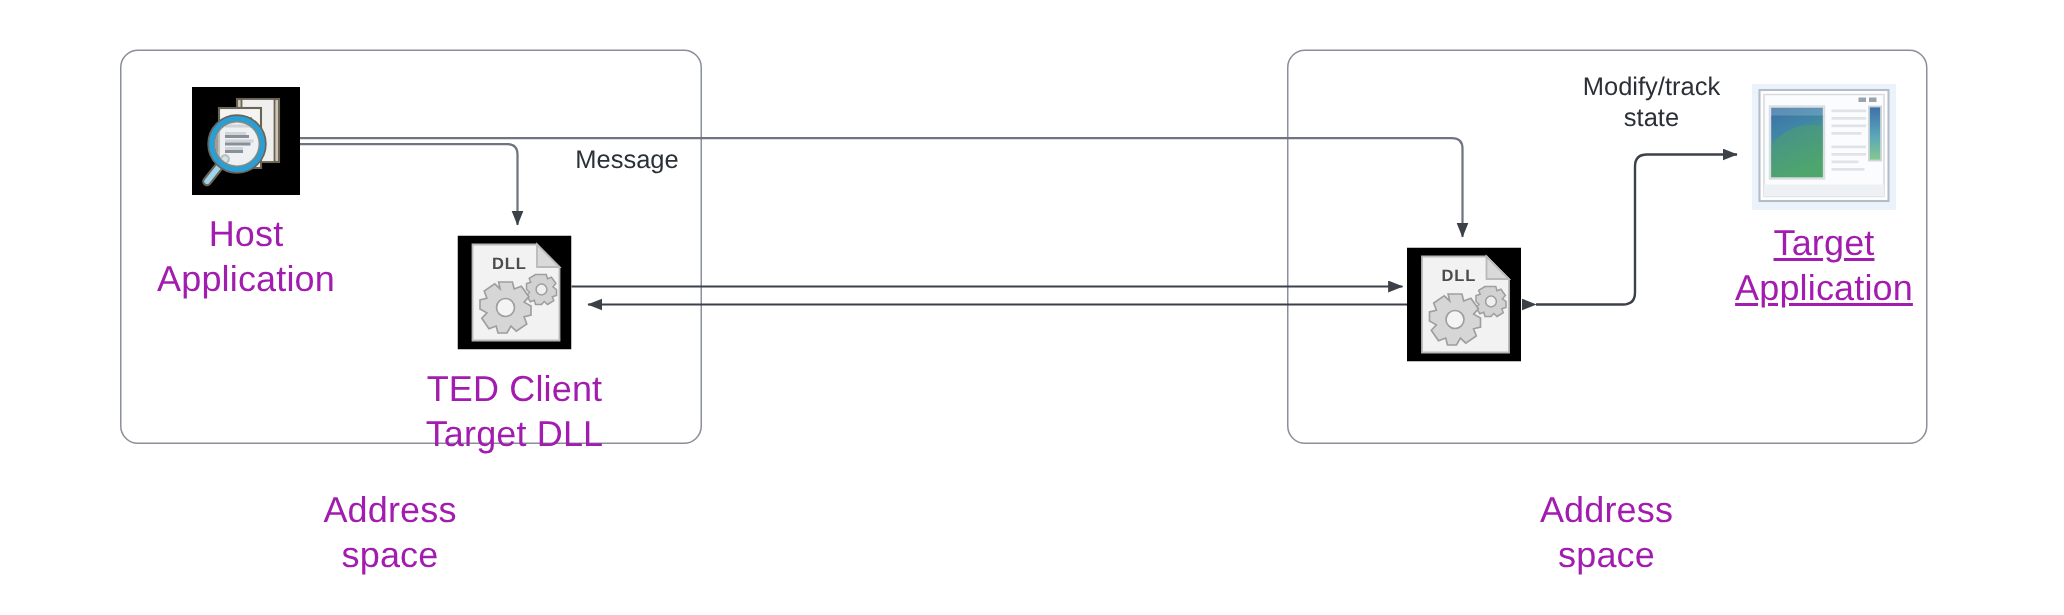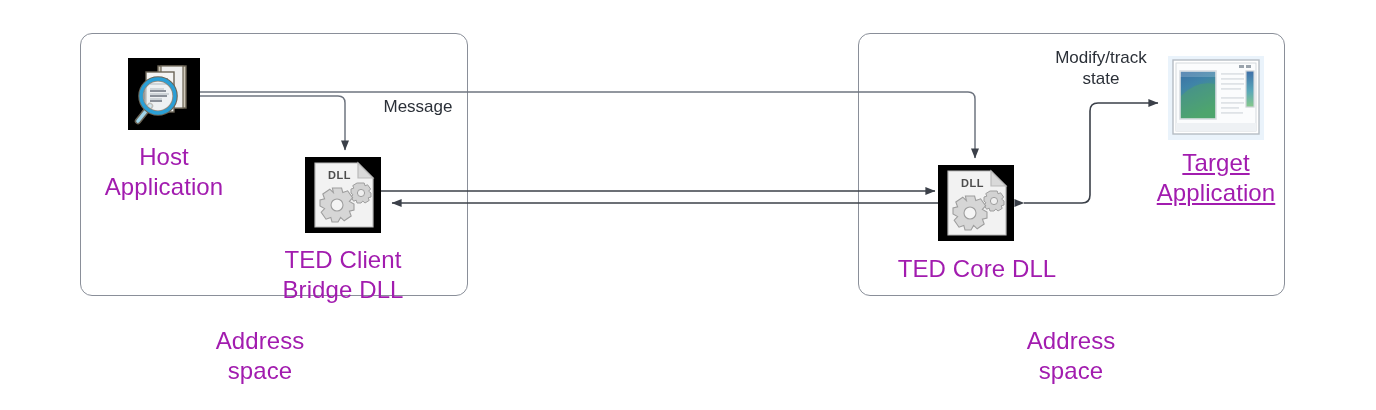--- a/index.html
+++ b/index.html
@@ -123,21 +123,21 @@
         <path d="M-4.6,-17 L4.6,-17 L5.8,-12.4 L10.6,-14.2 L15.6,-7.2 L12.4,-3.6 L17,-1
                  L17,5 L12.4,6.2 L14.2,11 L7.2,15.8 L3.6,12.4 L1,17 L-5,17 L-6.2,12.4
                  L-11,14.2 L-15.8,7.2 L-12.4,3.6 L-17,1 L-17,-5 L-12.4,-6.2 L-14.2,-11
                  L-7.2,-15.8 L-3.6,-12.4 Z"></path>
         <circle cx="0" cy="0" r="6" fill="#f4f4f4"></circle>
       </g>
     </svg>
   </div>
 
   <div class="lbl" style="left:263px;top:245px;width:160px;">TED Client
-Bridge DLL</div>
+Target DLL</div>
 
   <div class="icon-wrap" style="left:938px;top:165px;width:76px;height:76px;">
     <svg viewBox="0 0 76 76" width="76" height="76" xmlns="http://www.w3.org/2000/svg">
       <rect x="0" y="0" width="76" height="76" fill="#000000"></rect>
       <path d="M10,6 L53,6 L68,21 L68,70 L10,70 Z" fill="#f2f2f2" stroke="#b9b9b9" stroke-width="1.2"></path>
       <path d="M53,6 L68,21 L53,21 Z" fill="#d9d9d9" stroke="#b9b9b9" stroke-width="1.2"></path>
       <text x="23" y="22" font-family="Liberation Sans, sans-serif" font-size="11" font-weight="bold" fill="#4c4c4c" letter-spacing="0.6">DLL</text>
       <g transform="translate(56,36)" fill="#d2d2d2" stroke="#9e9e9e" stroke-width="1">
         <path d="M-3.2,-10 L3.2,-10 L4,-7.2 L6.6,-8.2 L9.6,-4 L7.6,-1.8 L10,0 L10,4 L7.2,4.8
                  L8.2,7.4 L4,10 L1.8,8 L0,10 L-4,10 L-4.8,7.2 L-7.4,8.2 L-10,4 L-8,1.8
@@ -147,21 +147,20 @@
       <g transform="translate(32,48)" fill="#d6d6d6" stroke="#9e9e9e" stroke-width="1.1">
         <path d="M-4.6,-17 L4.6,-17 L5.8,-12.4 L10.6,-14.2 L15.6,-7.2 L12.4,-3.6 L17,-1
                  L17,5 L12.4,6.2 L14.2,11 L7.2,15.8 L3.6,12.4 L1,17 L-5,17 L-6.2,12.4
                  L-11,14.2 L-15.8,7.2 L-12.4,3.6 L-17,1 L-17,-5 L-12.4,-6.2 L-14.2,-11
                  L-7.2,-15.8 L-3.6,-12.4 Z"></path>
         <circle cx="0" cy="0" r="6" fill="#f4f4f4"></circle>
       </g>
     </svg>
   </div>
 
-  <div class="lbl" style="left:896px;top:254px;width:162px;">TED Core DLL</div>
 
   <div class="icon-wrap" style="left:1168px;top:56px;width:96px;height:84px;">
     <svg viewBox="0 0 96 84" width="96" height="84" xmlns="http://www.w3.org/2000/svg">
       <rect x="0" y="0" width="96" height="84" fill="#eaf3fb"></rect>
 
       <rect x="5" y="4" width="86" height="74" fill="#ffffff" stroke="#b6bcc4" stroke-width="1.4"></rect>
       <rect x="8" y="7" width="80" height="68" fill="#fbfcfd" stroke="#d5dade" stroke-width="1"></rect>
 
       <g fill="#9aa3ac">
         <rect x="71" y="9" width="5" height="3"></rect>

